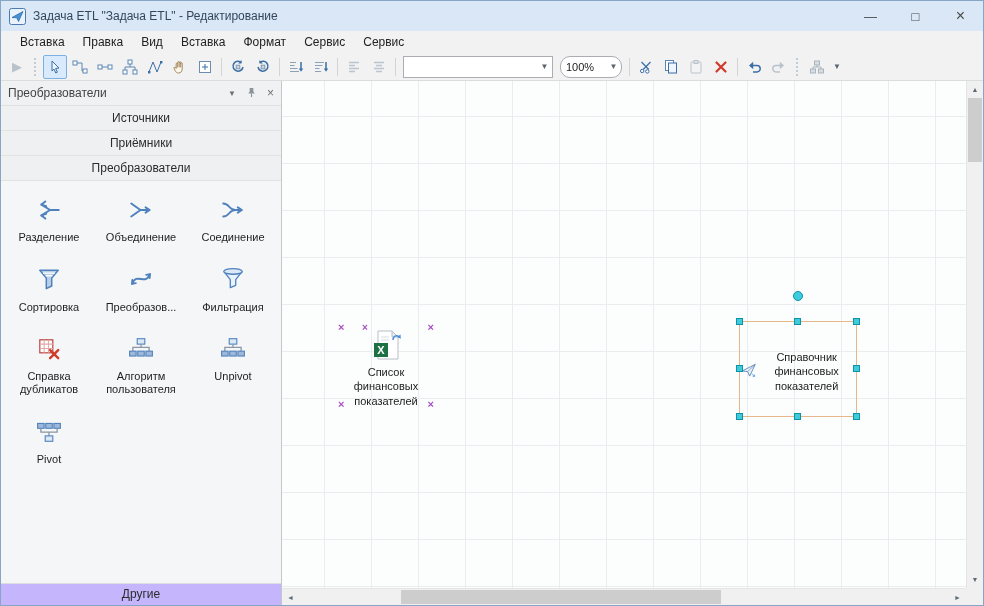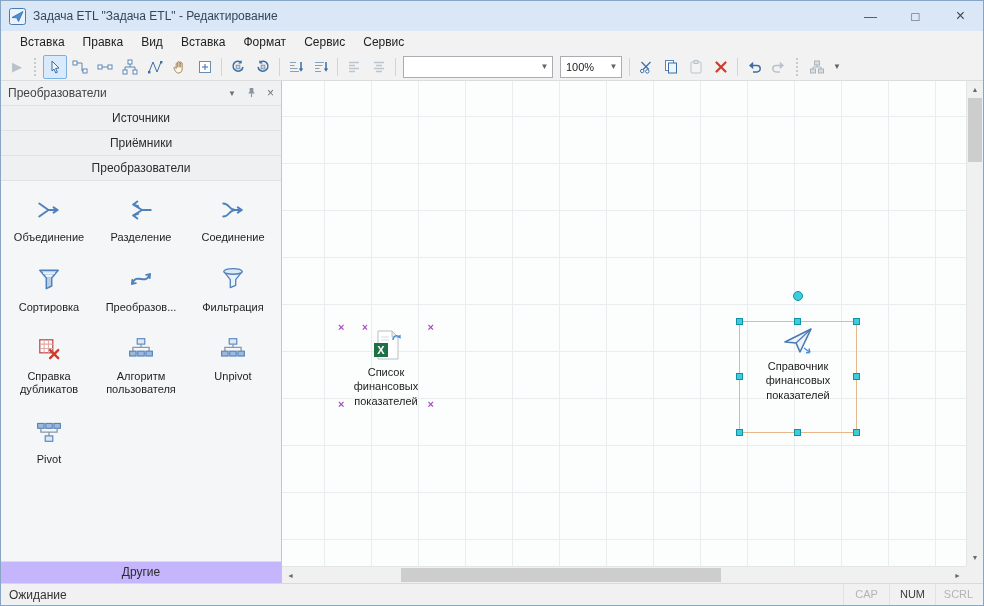--- a/index.html
+++ b/index.html
@@ -23,21 +23,21 @@
   .tb-btn { width:24px; height:24px; flex:none; display:flex; align-items:center; justify-content:center; color:#3a6ea5; border:1px solid transparent; }
   .tb-btn.selected { background:#d8eafb; border:1px solid #7ab0e2; border-radius:2px; }
   .tb-btn.disabled { color:#b9c2ca; }
   .tb-sep { width:1px; height:18px; background:#d4d4d4; margin:0 3px; flex:none; }
   .tb-grip { width:4px; height:18px; border-left:2px dotted #c3cbd3; margin:0 4px; flex:none; }
   .glyph { font-size:13px; line-height:1; }
   .combo { height:22px; background:#fff; border:1px solid #abadb3; display:flex; align-items:center; flex:none; margin:0 3px; }
   .combo .val { flex:1; padding:0 5px; font-size:11px; color:#222; white-space:nowrap; overflow:hidden; }
   .combo .arrow { width:15px; text-align:center; color:#5a6570; font-size:8px; }
   .combo.style { width:150px; }
-  .combo.zoom { width:62px; }
+  .combo.zoom { width:62px;border-radius:10px; }
 
   
   .main { flex:1; display:flex; min-height:0; }
 
   
   .panel { width:281px; flex:none; background:#f5f6f7; border-right:1px solid #c6c6c6; display:flex; flex-direction:column; }
   .panel-header { height:25px; flex:none; display:flex; align-items:center; padding:0 7px; background:#f0f1f2; border-bottom:1px solid #e0e0e0; color:#444; }
   .ph-icons { margin-left:auto; display:flex; gap:10px; align-items:center; color:#707070; font-size:11px; }
   .panel-section { height:25px; line-height:24px; flex:none; text-align:center; background:#eff0f1; border-bottom:1px solid #e2e2e2; color:#2c2c2c; }
   .panel-grid { flex:1; display:grid; grid-template-columns:repeat(3,1fr); align-content:start; row-gap:22px; padding:16px 2px 0; overflow:hidden; }
@@ -64,21 +64,21 @@
   
   .node1 { position:absolute; left:60px; top:247px; width:88px; display:flex; flex-direction:column; align-items:center; }
   .node-icon-wrap { position:relative; width:34px; height:34px; }
   .node-label { font-size:11px; text-align:center; margin-top:3px; color:#1c1c1c; line-height:1.3; }
   .anchor { position:absolute; color:#a94fc3; font-size:11px; font-weight:bold; line-height:1; }
   .a-tl{ left:-4px; top:-6px; } .a-tr{ right:-4px; top:-6px; }
   .a-bl{ left:-4px; bottom:-2px; } .a-br{ right:-4px; bottom:-2px; }
   .icon-x { position:absolute; left:-7px; top:-6px; color:#a94fc3; font-size:10px; font-weight:bold; }
 
   
-  .selection { position:absolute; left:457px; top:240px; width:118px; height:112px; border:1px solid #e5b78b; display:flex; flex-direction:column; align-items:center; padding-top:2px; }
+  .selection { position:absolute; left:457px; top:240px; width:118px; height:96px; border:1px solid #e5b78b; display:flex; flex-direction:row; align-items:center; padding-top:2px; }
   .handle { position:absolute; width:7px; height:7px; background:#3ecbdc; border:1px solid #0e93a6; }
   .h-tl{ left:-4px; top:-4px; } .h-tm{ left:50%; margin-left:-4px; top:-4px; } .h-tr{ right:-4px; top:-4px; }
   .h-ml{ left:-4px; top:50%; margin-top:-4px; } .h-mr{ right:-4px; top:50%; margin-top:-4px; }
   .h-bl{ left:-4px; bottom:-4px; } .h-bm{ left:50%; margin-left:-4px; bottom:-4px; } .h-br{ right:-4px; bottom:-4px; }
   .rotate-handle { position:absolute; left:50%; top:-31px; width:10px; height:10px; margin-left:-5px; border-radius:50%; background:#3ecbdc; border:1px solid #0e93a6; }
 
   
   .statusbar { height:22px; flex:none; background:#f1f1f1; border-top:1px solid #d9d9d9; display:flex; align-items:center; padding-left:8px; }
   .sb-right { margin-left:auto; display:flex; height:100%; align-items:stretch; padding-right:2px; }
   .ind { width:46px; text-align:center; color:#b4b4b4; font-size:11px; border-left:1px solid #e2e2e2; line-height:21px; }
@@ -283,34 +283,34 @@
         </span>
       </div>
       <div class="panel-section">Источники</div>
       <div class="panel-section">Приёмники</div>
       <div class="panel-section">Преобразователи</div>
 
       <div class="panel-grid">
         <div class="palette-item">
           <span><svg width="26" height="26" viewBox="0 0 24 24">
                 <g fill="none" stroke="#4f81bd" stroke-width="1.8" stroke-linecap="round" stroke-linejoin="round">
+                  <path d="M21 12h-8M13 12L5 7M13 12l-8 5"></path>
+                  <path d="M8.6 4.1L5 7l4.4 1.4M8.6 19.9L5 17l4.4-1.4"></path>
+                </g>
+              </svg></span>
+          <span class="lbl">Разделение</span>
+        </div>
+        <div class="palette-item">
+          <span><svg width="26" height="26" viewBox="0 0 24 24">
+                <g fill="none" stroke="#4f81bd" stroke-width="1.8" stroke-linecap="round" stroke-linejoin="round">
                   <path d="M3 6l8.5 6L3 18M11.5 12H19.5"></path>
                   <path d="M16.2 9.6L20 12l-3.8 2.4"></path>
                 </g>
               </svg></span>
           <span class="lbl">Объединение</span>
-        </div>
-        <div class="palette-item">
-          <span><svg width="26" height="26" viewBox="0 0 24 24">
-                <g fill="none" stroke="#4f81bd" stroke-width="1.8" stroke-linecap="round" stroke-linejoin="round">
-                  <path d="M21 12h-8M13 12L5 7M13 12l-8 5"></path>
-                  <path d="M8.6 4.1L5 7l4.4 1.4M8.6 19.9L5 17l4.4-1.4"></path>
-                </g>
-              </svg></span>
-          <span class="lbl">Разделение</span>
         </div>
         <div class="palette-item">
           <span><svg width="26" height="26" viewBox="0 0 24 24">
                 <g fill="none" stroke="#4f81bd" stroke-width="1.8" stroke-linecap="round" stroke-linejoin="round">
                   <path d="M3 6c6 0 5 6 11 6M3 18c6 0 5-6 11-6M14 12h5.5"></path>
                   <path d="M16.4 9.6L20.2 12l-3.8 2.4"></path>
                 </g>
               </svg></span>
           <span class="lbl">Соединение</span>
         </div>
@@ -427,22 +427,14 @@
       </div>
       <div class="hscroll">
         <span class="arr left">◄</span>
         <span class="thumb"></span>
         <span class="arr right">►</span>
       </div>
       <div class="scroll-corner"></div>
     </div>
   </div>
 
-  <div class="statusbar">
-    <span>Ожидание</span>
-    <span class="sb-right">
-      <span class="ind">CAP</span>
-      <span class="ind active">NUM</span>
-      <span class="ind">SCRL</span>
-    </span>
-  </div>
 
 </div>
 
 </body></html>

